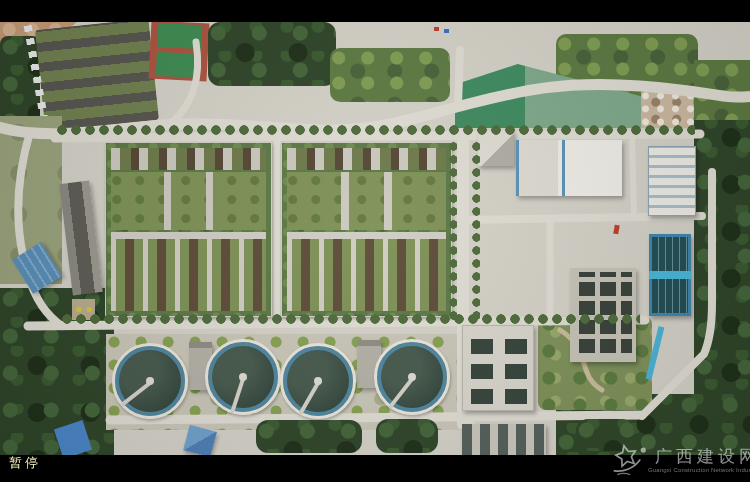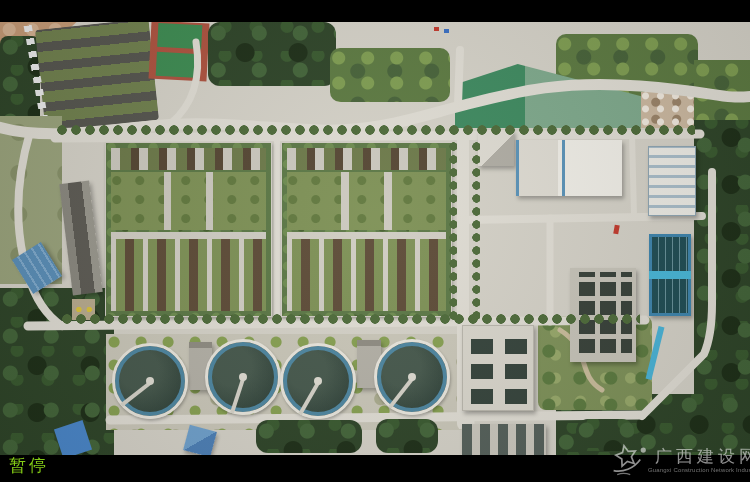--- a/index.html
+++ b/index.html
@@ -74,22 +74,22 @@
   .tank { width:76px; height:76px; border-radius:50%;
     border:3px solid #e8e5dc;
     background:radial-gradient(circle at 35% 35%, #47594d 0 30%, #33453c 75%);
     box-shadow: inset 0 0 0 4px #4e86a0, 1px 2px 3px rgba(0,0,0,.25); }
   .tank .bridge { position:absolute; left:50%; top:50%; width:36px; height:4px;
     background:#d5d2c8; transform-origin:0 50%; }
   .tank .hub { position:absolute; left:50%; top:50%; width:8px; height:8px; margin:-4px 0 0 -4px;
     border-radius:50%; background:#dedbd1; }
 
   
-  .pause-label { position:absolute; left:9px; top:454px; color:#84cc16;
-    font-size:17px; letter-spacing:3px; }
+  .pause-label { position:absolute; left:9px; top:454px; color:#fef9c3;
+    font-size:13px; letter-spacing:3px; }
   .watermark { position:absolute; right:0; top:438px; width:170px; height:42px; opacity:.8; }
   .wm-logo { position:absolute; left:28px; top:3px; }
   .wm-title { position:absolute; left:75px; top:7px; width:110px; color:rgba(238,238,238,.75);
     font-size:17px; letter-spacing:4px; white-space:nowrap; }
   .wm-sub { position:absolute; left:68px; top:28px; width:100px; color:rgba(225,225,225,.6);
     font-size:6.5px; letter-spacing:.2px; white-space:nowrap; transform:scale(.92); transform-origin:left top; }
 </style>
 </head>
 <body>
 

